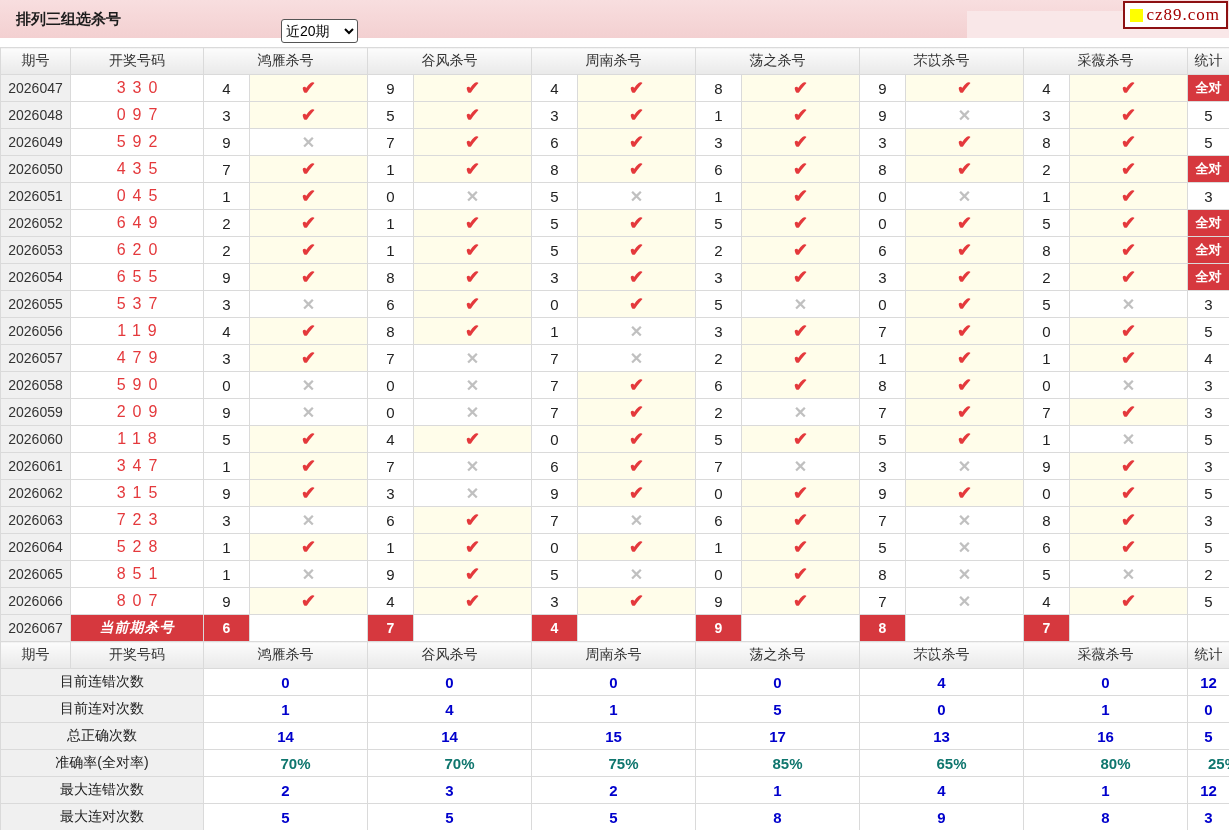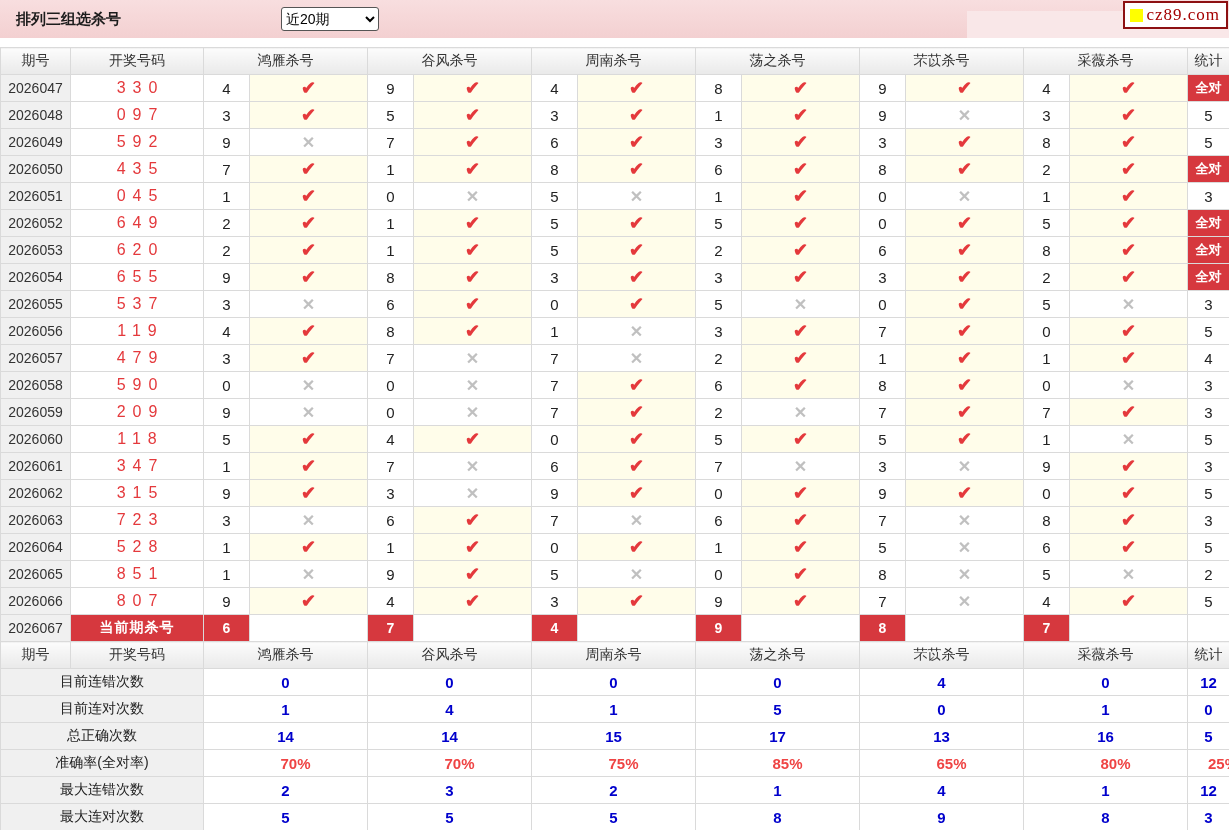--- a/index.html
+++ b/index.html
@@ -3,46 +3,46 @@
 <meta charset="utf-8">
 <style>
   html,body{margin:0;padding:0;background:#fff;}
   body{width:1229px;font-family:"Liberation Sans",sans-serif;-webkit-font-smoothing:antialiased;}
   .page{width:1229px;}
 
   
   .topbar{position:relative;height:38px;background:linear-gradient(#f8dedf,#f3d0d1);overflow:visible;}
   .topbar-highlight{position:absolute;right:0;bottom:0;width:262px;height:27px;background:#f9e7e8;}
   .page-title{position:absolute;left:16px;top:0;line-height:38px;font-size:15px;font-weight:bold;color:#1c1c1c;}
-  .range-select{position:absolute;left:281px;top:7px;height:24px;width:98px;font-size:14px;
+  .range-select{position:absolute;left:281px;top:19px;height:24px;width:77px;font-size:14px;
     font-family:"Liberation Sans",sans-serif;border:1px solid #555;background:#fff;border-radius:3px;}
   .logo-box{position:absolute;top:1px;right:1px;display:flex;align-items:center;background:#ffffff;
     border:2px solid #8d1012;padding:2px 6px 2px 5px;text-decoration:none;margin-left:28px;}
   .logo-square{display:inline-block;width:13px;height:13px;background:#ffff00;margin-right:3px;}
   .logo-text{font-family:"Liberation Serif",serif;font-size:17px;color:#a40000;letter-spacing:1px;}
 
   
   table.grid{border-collapse:collapse;table-layout:fixed;width:1229px;margin-top:9px;}
   .grid th,.grid td{border:1px solid #dadada;height:26px;padding:0;text-align:center;vertical-align:middle;
     overflow:hidden;white-space:nowrap;}
   .grid th.h{background:linear-gradient(#fcfcfc,#e9e9e9);font-weight:normal;font-size:14px;color:#333;}
   td.period{background:#f0f0f0;font-size:14px;color:#333;}
   td.numbers{background:#fff;color:#e4393c;font-size:16px;letter-spacing:7px;padding-left:7px;}
   td.knum{background:#fff;font-size:15px;color:#222;}
   td.mark{background:#fff;}
   td.mark.hit{background:#fffdea;}
   .check{color:#e4393c;font-size:18px;font-weight:bold;}
   .cross{color:#c0c0c0;font-size:16px;font-weight:bold;}
   td.stat{background:#fff;font-size:15px;color:#222;}
   td.allok{background:#d6383e;color:#fff;font-weight:bold;font-size:13px;}
-  td.curlabel{background:#d6383e;color:#fff;font-weight:bold;font-size:14px;letter-spacing:1px;}
+  td.curlabel{background:#d6383e;color:#fff;font-weight:bold;font-size:14px;letter-spacing:1px;font-style:italic;}
   td.curnum{background:#d6383e;color:#fff;font-weight:bold;font-size:14px;}
   td.sumlabel{background:#f0f0f0;font-size:14px;color:#222;margin-top:45px;}
   td.sumval{background:#fff;color:#0000cc;font-weight:bold;font-size:15px;}
-  td.sumval.red{color:#ef4444;padding-left:20px;}
+  td.sumval.red{color:#0f766e;padding-left:20px;}
 </style>
 </head>
 <body>
 
 <div class="page">
 
   <div class="topbar">
     <div class="topbar-highlight"></div>
     <div class="page-title">排列三组选杀号</div>
     <select class="range-select" id="range-select"><option>近20期</option></select>

